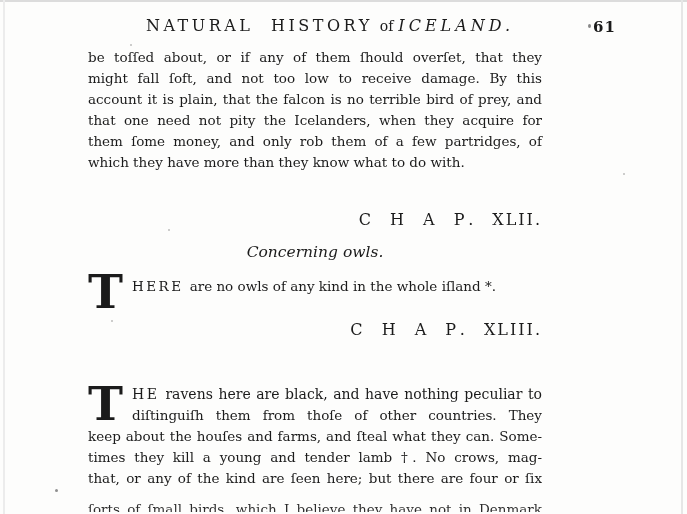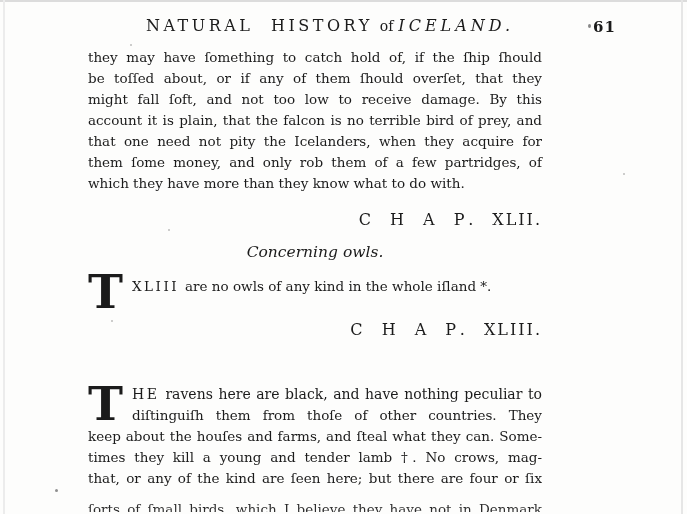--- a/index.html
+++ b/index.html
@@ -112,38 +112,37 @@
   <div class="speck s5"></div>
   <div class="speck s6"></div>
 
   <div class="running-header">
     <span class="rh-caps">NATURAL HISTORY</span><span class="rh-of">of</span><span class="rh-italic">ICELAND.</span>
   </div>
   <div class="page-number">61</div>
 
   <div class="col p1 para last-left">
 
-  <div class="line">they may have ſomething to catch hold of, if the ſhip ſhould</div>
       <div class="line">be toſſed about, or if any of them ſhould overſet, that they</div>
       <div class="line">might fall ſoft, and not too low to receive damage. By this</div>
       <div class="line">account it is plain, that the falcon is no terrible bird of prey, and</div>
       <div class="line">that one need not pity the Icelanders, when they acquire for</div>
       <div class="line">them ſome money, and only rob them of a few partridges, of</div>
       <div class="line">which they have more than they know what to do with.</div>
     </div>
 
   <div class="chap-head head42">
     <span class="ch-word">C H A P.</span><span class="ch-numeral">XLII.</span>
   </div>
   <div class="chap-sub sub42">Concerning owls.</div>
 
   <div class="col owls">
     <span class="drop-cap">T</span>
     <div class="opening-line">
-      <span class="op-caps">XLIII</span><span>are no owls of any kind in the whole iſland *.</span>
+      <span class="op-caps">HERE</span><span>are no owls of any kind in the whole iſland *.</span>
     </div>
   </div>
 
   <div class="chap-head head43">
     <span class="ch-word">C H A P.</span><span class="ch-numeral">XLIII.</span>
   </div>
 
   <div class="col ravens">
     <span class="drop-cap">T</span>
     <div class="opening-line">

